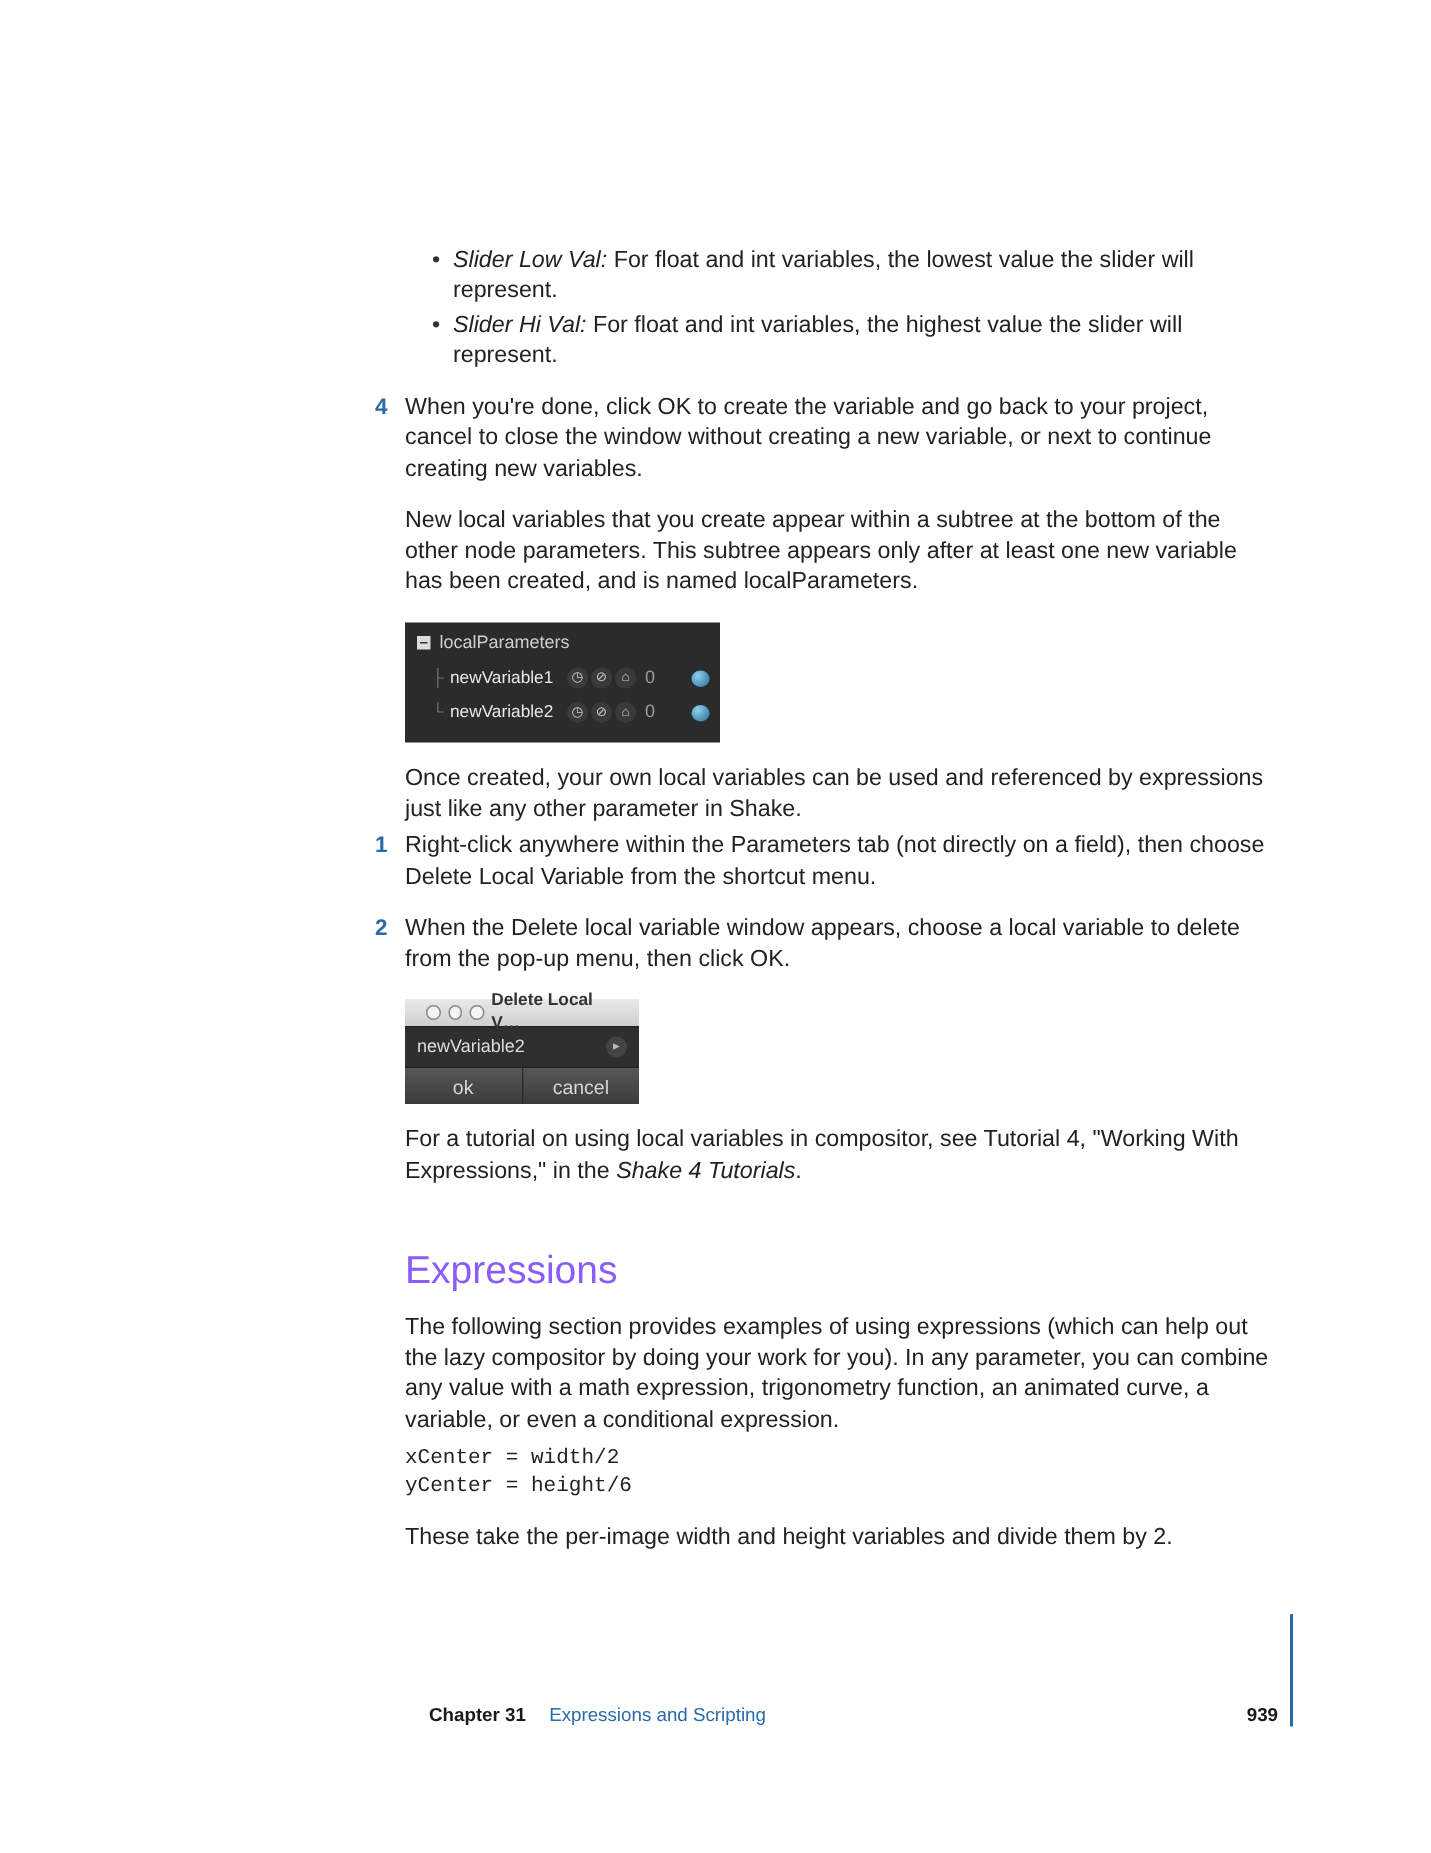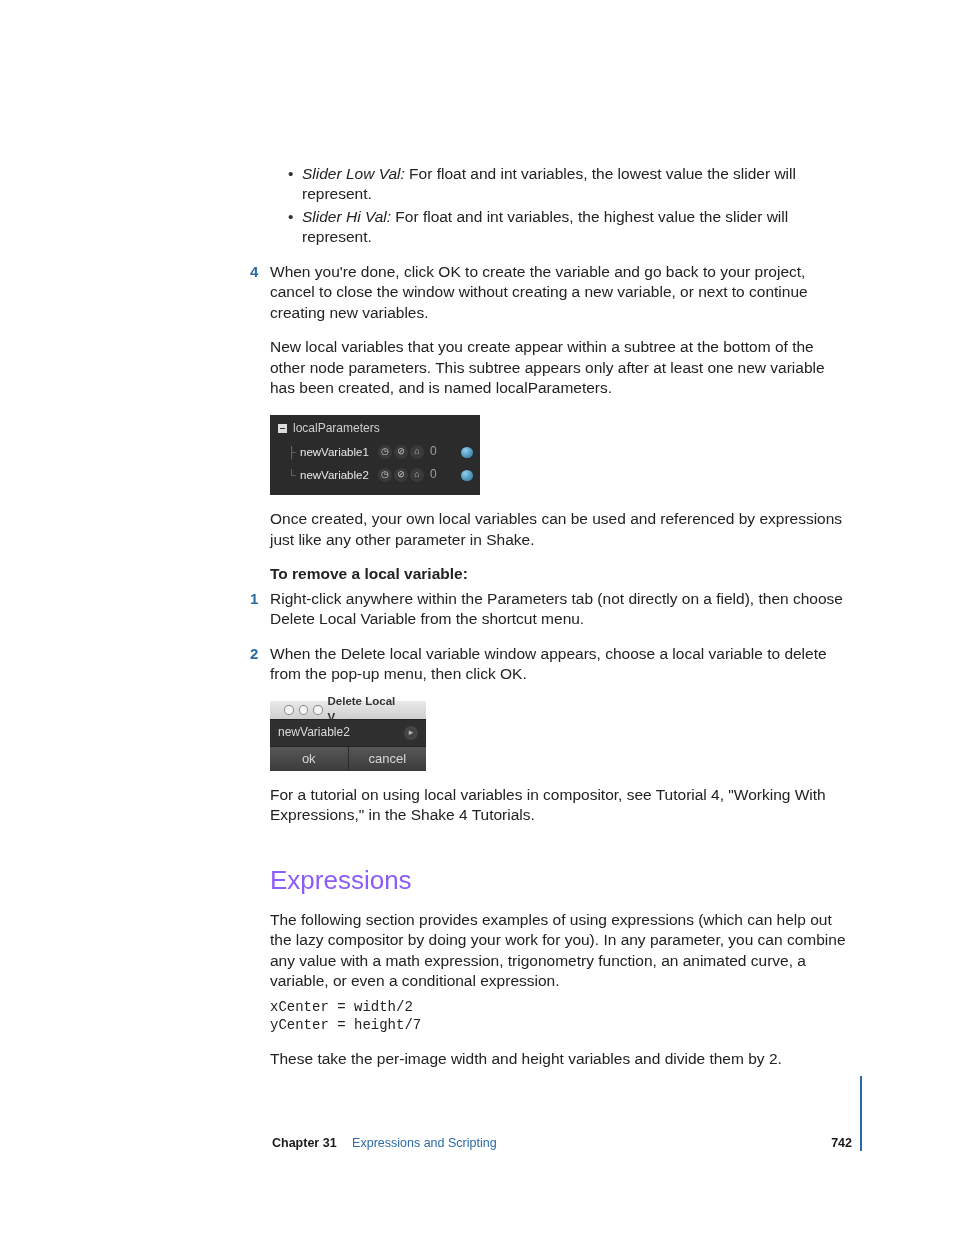--- a/index.html
+++ b/index.html
@@ -5,24 +5,24 @@
 html,body{margin:0;padding:0;background:#fff;font-family:"Myriad Pro","Segoe UI","Helvetica Neue",Arial,sans-serif;color:#1a1a1a;-webkit-font-smoothing:antialiased}
 .page{width:954px;height:1235px;position:relative;box-sizing:border-box;padding:164px 102px 0 270px}
 .content{font-size:15.5px;line-height:1.32;color:#222}
 .bullet-row{display:flex;margin:0 0 2px 18px}
 .bullet-dot{width:14px;flex:none;color:#333}
 .bullet-term{font-style:italic}
 .step{position:relative;margin:14px 0 0 0}
 .step-num{position:absolute;left:-20px;top:0;color:#2a6aa8;font-weight:700;font-size:15px}
 .para{margin:14px 0 0 0}
 .bold{font-weight:700}
-.italic{}
+.italic{font-style:italic}
 .section-head{color:#8b5cf6;font-size:26px;font-weight:400;margin:38px 0 6px 0;font-family:"Myriad Pro","Segoe UI",Arial,sans-serif}
 .code{font-family:"Courier New",monospace;font-size:14px;line-height:1.35;margin:6px 0 0 0;white-space:pre}
-.footer{position:absolute;left:272px;right:102px;bottom:85px;display:flex;justify-content:space-between;font-size:12.5px;align-items:flex-start}
+.footer{position:absolute;left:286px;right:102px;bottom:85px;display:flex;justify-content:space-between;font-size:12.5px;align-items:flex-start}
 .footer .chap{font-weight:700}
 .footer .title{color:#2a6aa8;margin-left:12px}
 .footer .pnum{font-weight:700}
 .rightbar{position:absolute;right:92px;top:1076px;bottom:84px;width:2px;background:#2a6aa8}
 
 .panel1{margin:16px 0 0 0;background:#2b2b2b;color:#cfcfcf;width:210px;font-family:Arial,sans-serif;font-size:12px;padding:6px 8px 10px 8px;box-sizing:border-box}
 .p1-head{display:flex;align-items:center;gap:6px;margin-bottom:6px}
 .p1-box{width:9px;height:9px;background:#ddd;display:inline-flex;align-items:center;justify-content:center}
 .p1-box::after{content:"";width:5px;height:1.5px;background:#333;display:block}
 .p1-row{display:flex;align-items:center;margin:3px 0 0 10px;height:20px}
@@ -93,21 +93,20 @@
         </span>
         <span class="p1-val">0</span>
         <span class="p1-slider">
             <span class="p1-knob"></span>
           </span>
       </div>
     </div>
 
     <div class="para">Once created, your own local variables can be used and referenced by expressions just like any other parameter in Shake.</div>
 
-    <div class="para bold">To remove a local variable:</div>
 
     <div class="step" style="margin-top:4px">
       <span class="step-num">1</span>
       <span>Right-click anywhere within the Parameters tab (not directly on a field), then choose Delete Local Variable from the shortcut menu.</span>
     </div>
 
     <div class="step">
       <span class="step-num">2</span>
       <span>When the Delete local variable window appears, choose a local variable to delete from the pop-up menu, then click OK.</span>
     </div>
@@ -129,26 +128,26 @@
       </div>
     </div>
 
     <div class="para">
       <span>For a tutorial on using local variables in compositor, see Tutorial 4, "Working With Expressions," in the </span><span class="italic">Shake 4 Tutorials</span><span>.</span>
     </div>
 
     <div class="section-head">Expressions</div>
     <div style="margin-top:12px">The following section provides examples of using expressions (which can help out the lazy compositor by doing your work for you). In any parameter, you can combine any value with a math expression, trigonometry function, an animated curve, a variable, or even a conditional expression.</div>
     <div class="code">xCenter = width/2
-yCenter = height/7</div>
+yCenter = height/6</div>
     <div class="para">These take the per-image width and height variables and divide them by 2.</div>
 
   </div>
 
   <div class="footer">
     <div>
       <span class="chap">Chapter 31</span>
       <span class="title">Expressions and Scripting</span>
     </div>
-    <span class="pnum">742</span>
+    <span class="pnum">939</span>
   </div>
   <div class="rightbar"></div>
 </div>
 
 </body></html>

